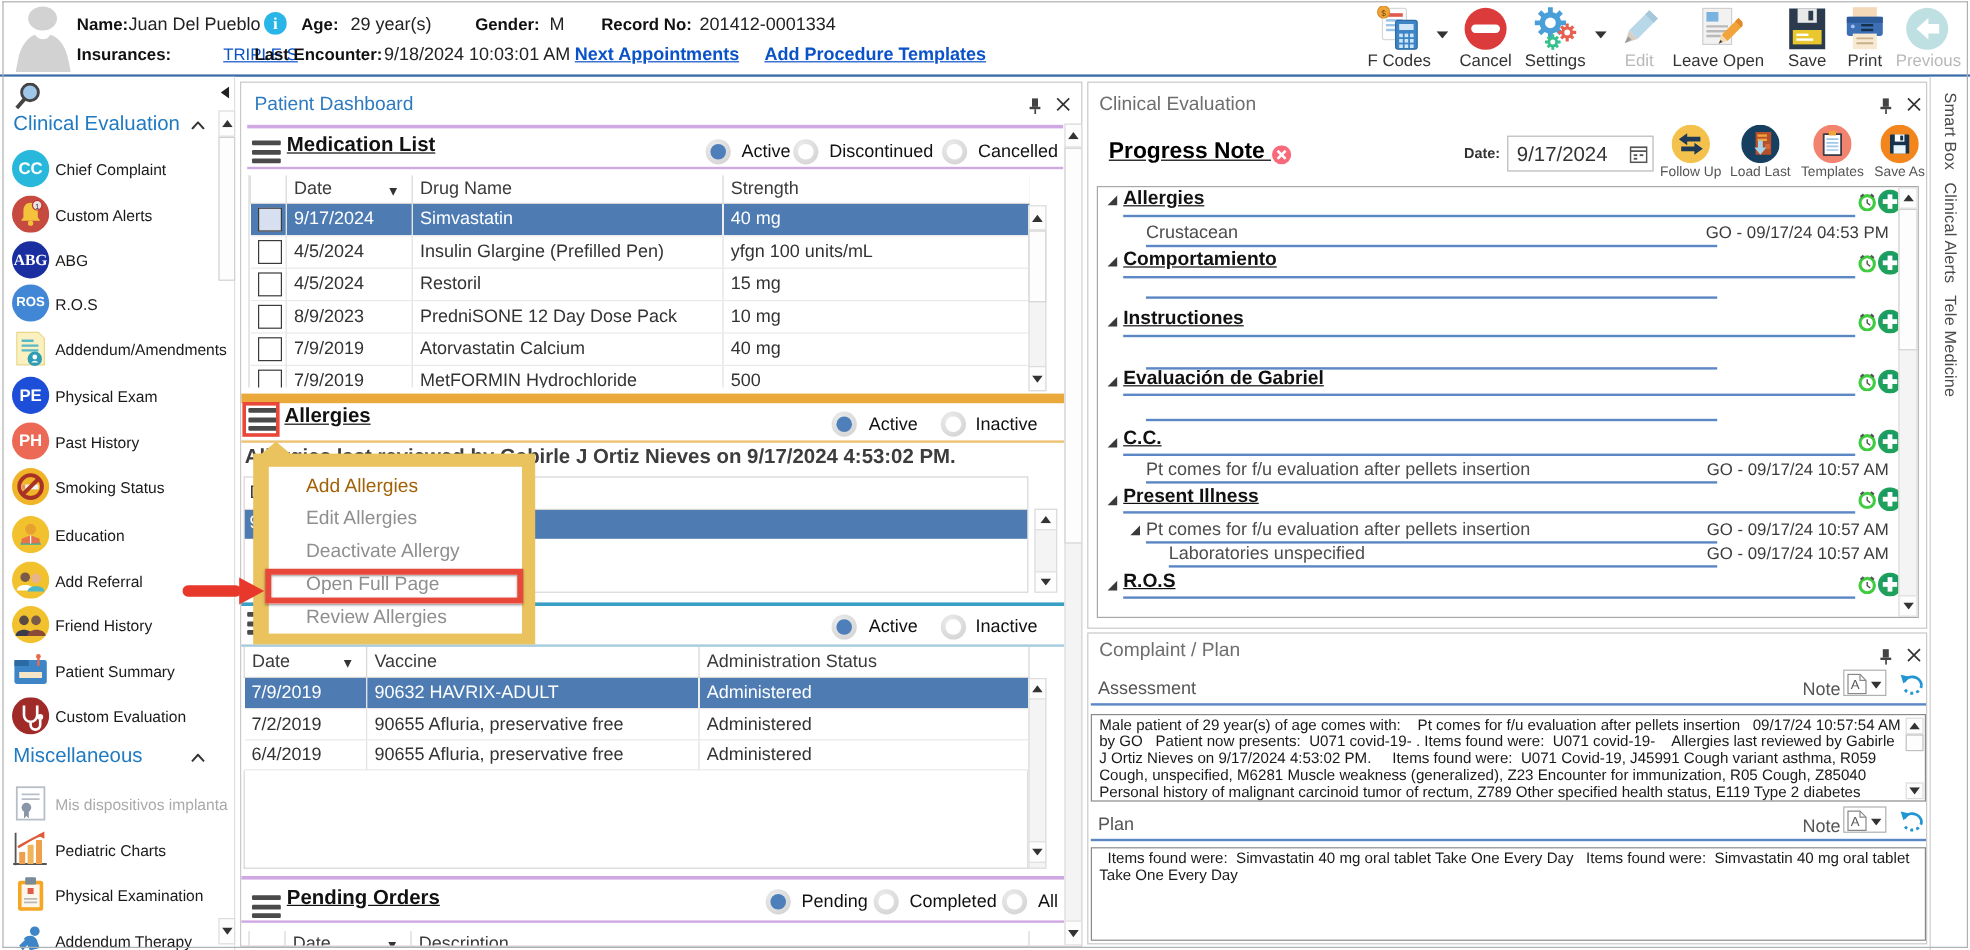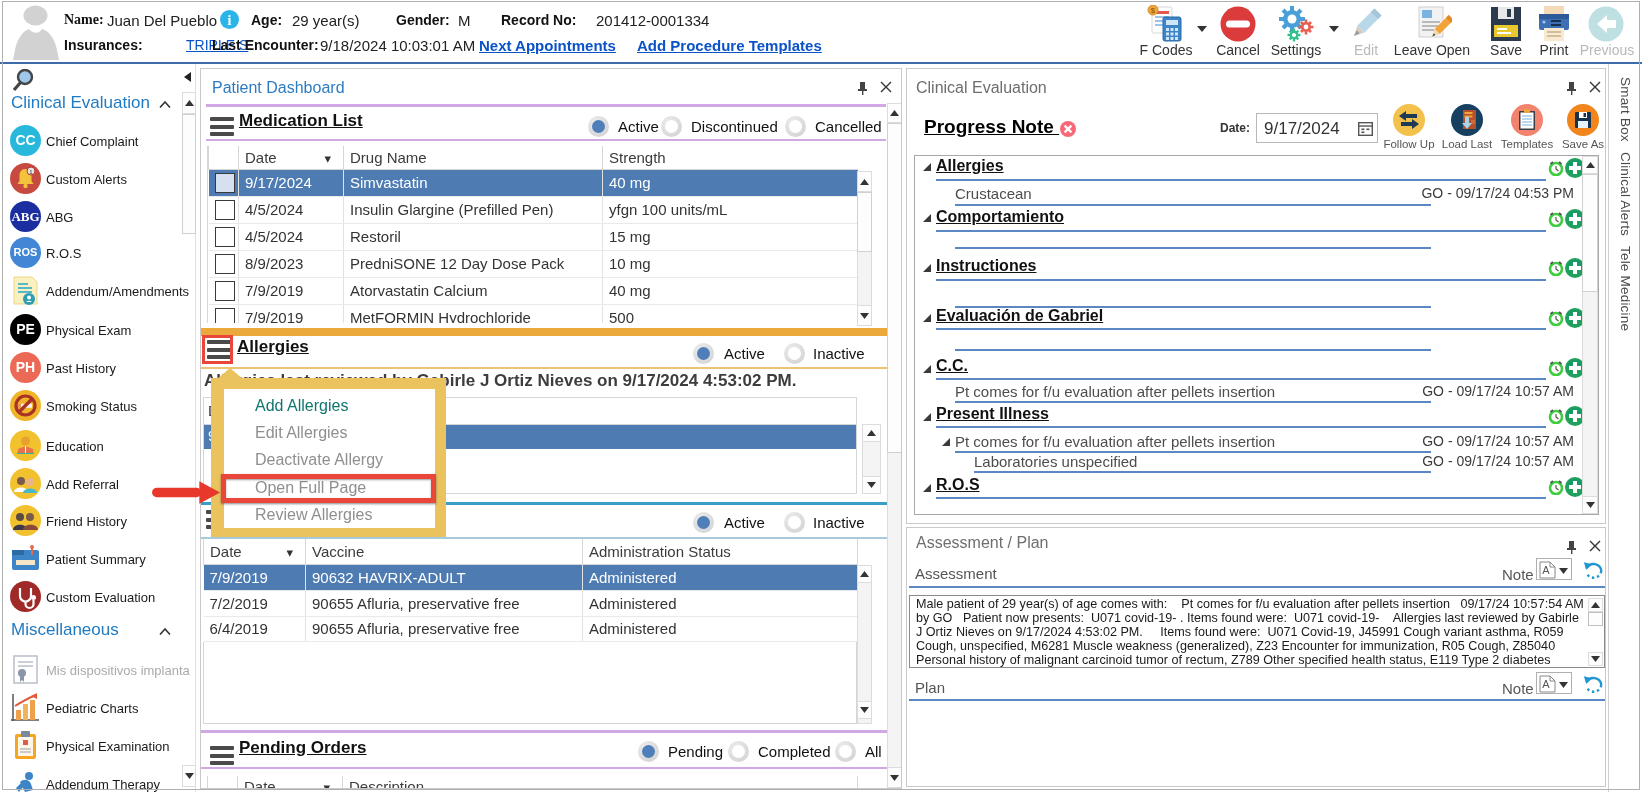--- a/index.html
+++ b/index.html
@@ -54,32 +54,32 @@
 </style>
 </head>
 <body>
 
 <div id="header">
 
   <svg class="abs" style="left:13px; top:5px;" width="46" height="55" viewBox="0 0 46 55">
     <ellipse cx="22.5" cy="10.5" rx="12" ry="10" fill="#d2d2d2"></ellipse>
     <path d="M0 55 L2 45 C4 34 10 26 16 24 C20 29 26 29 29 24 C36 26 42 34 44 45 L46 55 Z" fill="#d2d2d2"></path>
   </svg>
-  <span class="abs hlabel" style="left:64px; top:12px;font-family:Liberation Serif, serif;">Name:</span>
+  <span class="abs hlabel" style="left:64px; top:12px;">Name:</span>
   <span class="abs hval" style="left:107px; top:12px;">Juan Del Pueblo</span>
   <svg class="abs" style="left:220px; top:10px;" width="19" height="19" viewBox="0 0 19 19">
       <circle cx="9.5" cy="9.5" r="9.5" fill="#29b5e8"></circle>
       <text x="9.5" y="14.5" font-size="14" font-weight="bold" fill="#fff" text-anchor="middle" font-family="Liberation Serif">i</text>
     </svg>
   <span class="abs hlabel" style="left:251px; top:12px;">Age:</span>
   <span class="abs hval" style="left:292px; top:12px;">29 year(s)</span>
   <span class="abs hlabel" style="left:396px; top:12px;">Gender:</span>
   <span class="abs hval" style="left:458px; top:12px;">M</span>
   <span class="abs hlabel" style="left:501px; top:12px;">Record No:</span>
-  <span class="abs hval" style="left:596px; top:12px;">201412-0001334</span>
+  <span class="abs hval" style="left:583px; top:12px;">201412-0001334</span>
   <span class="abs hlabel" style="left:64px; top:37px;">Insurances:</span>
   <a class="abs hlink" style="left:146px; top:37px; font-weight:normal; font-size:14px;margin-left:40px;">TRIPLE S</a>
   <span class="abs hlabel" style="left:212px; top:37px;">Last Encounter:</span>
   <span class="abs hval" style="left:320px; top:37px;">9/18/2024 10:03:01 AM</span>
   <a class="abs hlink" style="left:479px; top:37px;">Next Appointments</a>
   <a class="abs hlink" style="left:637px; top:37px;">Add Procedure Templates</a>
 
   <svg class="tbicon" style="left:1146px;" viewBox="0 0 40 38">
     <rect x="6" y="2" width="20" height="26" rx="1.5" fill="#fdfdfd" stroke="#d8d8d8"></rect>
     <rect x="9" y="6" width="14" height="3" fill="#e05a4e"></rect>
@@ -256,21 +256,21 @@
           <line x1="8" y1="13" x2="22" y2="13"></line>
           <line x1="8" y1="17" x2="22" y2="17"></line>
         </g>
         <circle cx="19" cy="24" r="6" fill="#2e9db5"></circle>
         <path d="M16 27 a4 4 0 0 1 6 0 Z" fill="#fff"></path>
         <circle cx="19" cy="22.5" r="2" fill="#fff"></circle>
       </svg>
     <div class="txt">Addendum/Amendments</div>
     </div>
   <div class="sideitem" style="top:250px;">
-      <div class="circ32" style="background:#000000; font-size:14px; line-height:31px;">PE</div>
+      <div class="circ32" style="background:#1d4ed8; font-size:14px; line-height:31px;">PE</div>
       <div class="txt">Physical Exam</div>
     </div>
   <div class="sideitem" style="top:288px;">
       <div class="circ32" style="background:#ec6a55; font-size:14px; line-height:31px;">PH</div>
       <div class="txt">Past History</div>
     </div>
   <div class="sideitem" style="top:326px;">
     <svg class="abs" width="31" height="31" viewBox="0 0 31 31">
         <circle cx="15.5" cy="15.5" r="15.5" fill="#f0b428"></circle>
         <circle cx="15.5" cy="15.5" r="9.5" fill="none" stroke="#a83226" stroke-width="3.2"></circle>
@@ -646,21 +646,21 @@
   <div class="arrbtn" style="left:686px; top:698px; width:15px; height:21px;">
       <svg width="9" height="6" viewBox="0 0 9 6">
         <path d="M0 0 L9 0 L4.5 6 Z" fill="#333"></path>
       </svg>
     </div>
   <div style="position:absolute; left:686px; top:54px; width:15px; height:330px; background:#fdfdfd; border:1px solid #d0d0d0;"></div>
 
   <div style="position:absolute; left:10px; top:309px; width:235px; height:159px; background:#eac35e; z-index:5;"></div>
   <div style="position:absolute; left:16px; top:299px; width:0; height:0; border-left:13px solid transparent; border-right:13px solid transparent; border-bottom:11px solid #eac35e; z-index:5;"></div>
   <div style="position:absolute; left:23px; top:320px; width:211px; height:139px; background:#fff; z-index:6;">
-    <div style="position:absolute; left:31px; top:8px; font-size:16px; color:#0f766e;">Add Allergies</div>
+    <div style="position:absolute; left:31px; top:8px; font-size:16px; color:#a16207;">Add Allergies</div>
     <div style="position:absolute; left:31px; top:35px; font-size:16px; color:#8f8f8f;">Edit Allergies</div>
     <div style="position:absolute; left:31px; top:62px; font-size:16px; color:#8f8f8f;">Deactivate Allergy</div>
     <div style="position:absolute; left:31px; top:90px; font-size:16px; color:#8f8f8f;">Open Full Page</div>
     <div style="position:absolute; left:31px; top:117px; font-size:16px; color:#8f8f8f;">Review Allergies</div>
   </div>
   <div style="position:absolute; left:20px; top:405px; width:215px; height:29px; border:5px solid #e8473a; box-shadow:0 1px 2px rgba(60,60,60,0.6), inset 0 1px 2px rgba(60,60,60,0.5); z-index:7;"></div>
 </div>
 
 <div class="panel" id="rightTop" style="left:906px; top:68px; width:700px; height:456px; overflow:hidden;">
   <div class="ptitle" style="left:9px; top:10px; color:#6e6e6e;">Clinical Evaluation</div>
@@ -859,21 +859,21 @@
       </div>
     <div class="arrbtn" style="left:667px; top:340px; width:16px; height:18px;">
         <svg width="9" height="6" viewBox="0 0 9 6">
           <path d="M0 0 L9 0 L4.5 6 Z" fill="#333"></path>
         </svg>
       </div>
     <div style="position:absolute; left:667px; top:18px; width:16px; height:118px; background:#fdfdfd; border:1px solid #d0d0d0;"></div>
   </div>
 </div>
 <div class="panel" id="rightBottom" style="left:906px; top:527px; width:700px; height:260px; overflow:hidden;">
-  <div class="ptitle" style="left:9px; top:6px; color:#6e6e6e;">Assessment / Plan</div>
+  <div class="ptitle" style="left:9px; top:6px; color:#6e6e6e;">Complaint / Plan</div>
   <svg class="abs" style="left:658px; top:12px;" width="13" height="14" viewBox="0 0 13 14">
       <g fill="#444">
         <rect x="4" y="1" width="5" height="7"></rect>
         <rect x="2" y="8" width="9" height="2"></rect>
         <rect x="6" y="10" width="1.4" height="4"></rect>
       </g>
     </svg>
   <svg class="abs" style="left:682px; top:12px;" width="12" height="12" viewBox="0 0 12 12">
       <path d="M1 1 L11 11 M11 1 L1 11" stroke="#333" stroke-width="1.4"></path>
     </svg>
@@ -928,20 +928,24 @@
         <path d="M0 0 L9 0 L4.5 6 Z" fill="#333"></path>
       </svg>
   </div>
   <svg class="abs" style="left:676px; top:146px;" width="21" height="22" viewBox="0 0 22 24">
       <path d="M3.5 9 A8.5 8.5 0 0 1 19.5 12" stroke="#2196d3" stroke-width="2.6" fill="none"></path>
       <path d="M19.5 12 A8.5 8.5 0 0 1 4 15.5" stroke="#2196d3" stroke-width="2.6" fill="none" stroke-dasharray="2.6 3"></path>
       <path d="M0.5 2.5 L9.5 4.5 L3 10.5 Z" fill="#2196d3"></path>
     </svg>
   <div style="position:absolute; left:2px; top:171px; width:696px; height:2px; background:#5b87c5;"></div>
 
+  <div class="tb" style="left:2px; top:178px; width:696px; height:78px;">
+    <div class="tline">&nbsp; Items found were:&nbsp; Simvastatin 40 mg oral tablet Take One Every Day&nbsp;&nbsp; Items found were:&nbsp; Simvastatin 40 mg oral tablet</div>
+    <div class="tline">Take One Every Day</div>
+  </div>
 </div>
 
 <svg class="abs" style="left:152px; top:479px; z-index:30;" width="70" height="27" viewBox="0 0 74 28">
   <rect x="0" y="9" width="52" height="10" rx="5" fill="#e8382c"></rect>
   <path d="M50 2 L72 14 L50 26 Z" fill="#e8382c"></path>
 </svg>
 
 <div id="tabstrip" style="position:absolute; left:1608px; top:64px; width:34px; height:728px; background:#fff; border-left:1px solid #d0d0d0;">
   <div class="vtext" style="left:9px; top:13px;">Smart Box</div>
   <div class="vtext" style="left:9px; top:88px;">Clinical Alerts</div>

